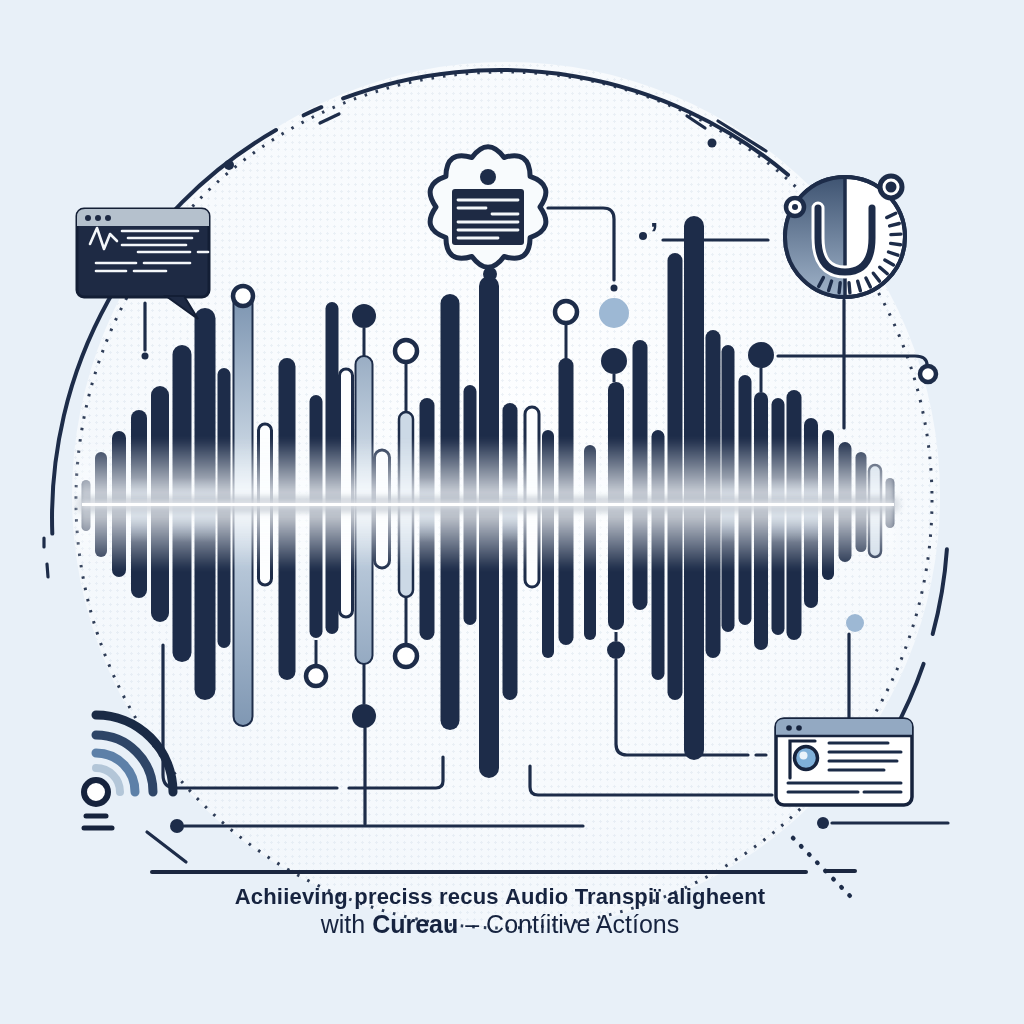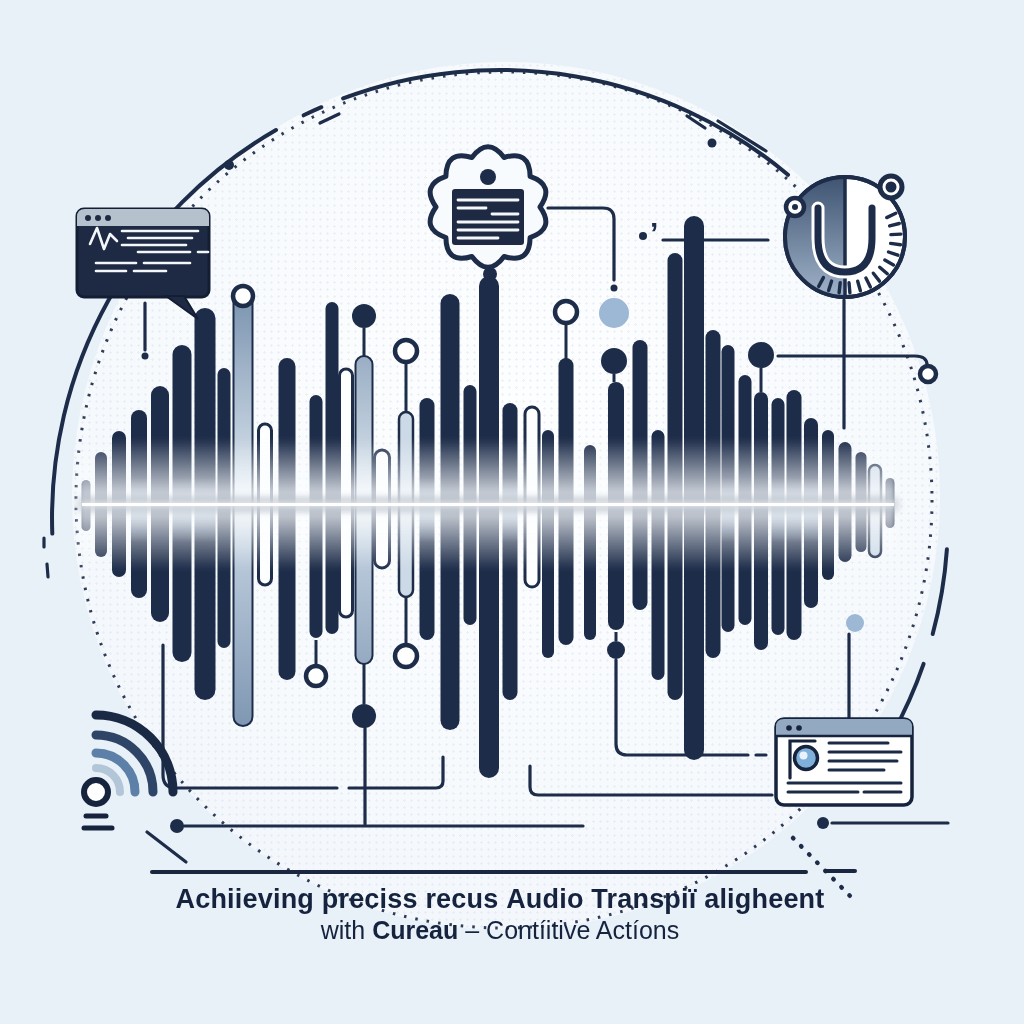--- a/index.html
+++ b/index.html
@@ -13,21 +13,21 @@
     background-size:7px 7px;opacity:.28;}
   svg.scene{position:absolute;left:0;top:0;}
   .glow-band{position:absolute;left:78px;top:438px;width:818px;height:132px;pointer-events:none;
     background:linear-gradient(180deg, rgba(250,253,255,0) 0%, rgba(250,253,255,.78) 42%, rgba(252,254,255,.85) 52%, rgba(250,253,255,0) 100%);
     filter:blur(3px);}
   .center-dark{position:absolute;left:80px;top:500px;width:816px;height:9px;background:#2c405f;
     filter:blur(4px);opacity:.55;pointer-events:none;}
   .center-line{position:absolute;left:82px;top:503px;width:812px;height:3px;background:#ffffff;
     box-shadow:0 0 7px 2px rgba(255,255,255,.95);pointer-events:none;}
   .caption{position:absolute;left:0;top:884px;width:1000px;text-align:center;color:#16233f;line-height:1.18;}
-  .caption .l1{font-size:27px;font-weight:600;letter-spacing:.2px;}
+  .caption .l1{font-size:22px;font-weight:600;letter-spacing:.2px;}
   .caption .l1 b{font-weight:800;}
   .caption .l2{font-size:25px;font-weight:500;}
   .caption .l2 b{font-weight:800;}
   .caption .l2 .semi{font-weight:400;}
 </style>
 </head>
 <body>
 
 <div class="stage">
   <div class="bg-circle"></div>

